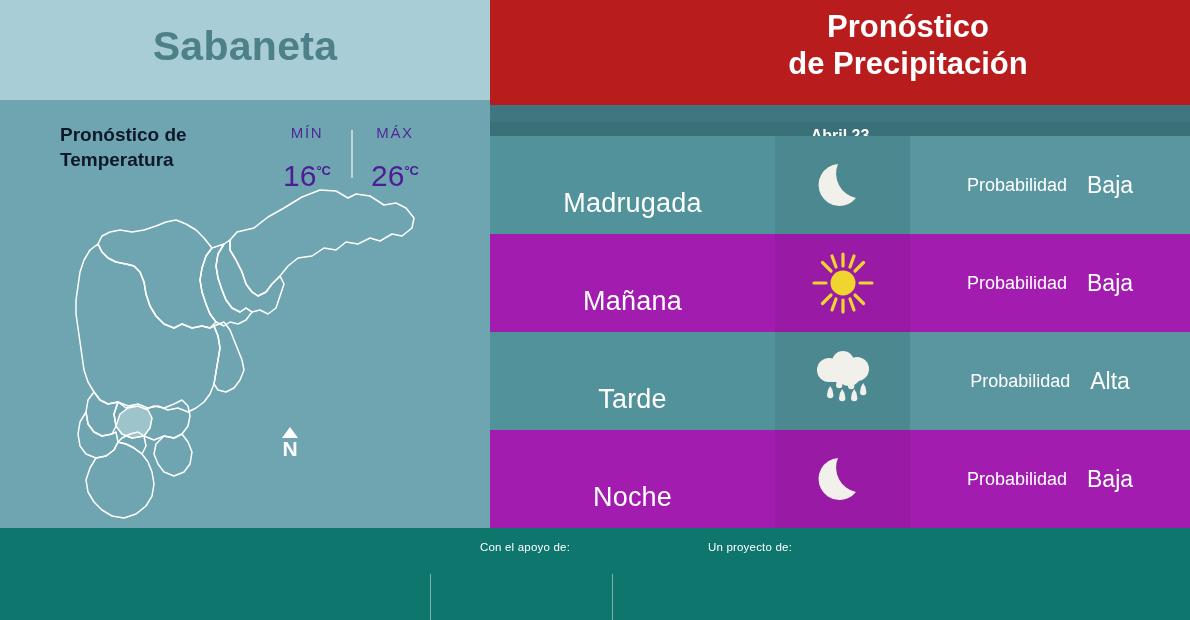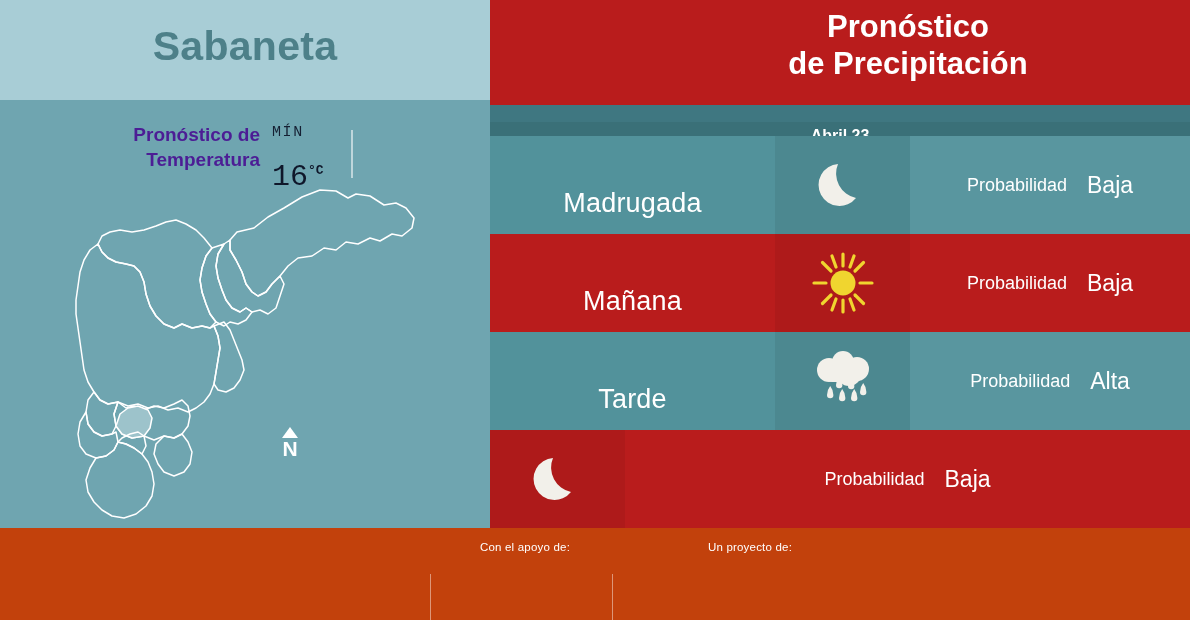--- a/index.html
+++ b/index.html
@@ -25,27 +25,27 @@
   }
   #temp-area{
     position:absolute; left:0; top:100px; width:490px; height:428px;
     background:#6fa5b0;
   }
   #temp-header{
     position:absolute; left:0; top:22px; width:490px; height:62px;
   }
   #temp-title{
     position:absolute; left:60px; top:0; width:200px;
-    text-align:right; color:#4c1d95; font-weight:bold;
+    color:#0f172a; font-weight:bold;
     font-size:19px; line-height:25px;
   }
   #minmax{
     position:absolute; left:272px; top:2px; width:160px; height:58px;
   }
-  .mm-block{ position:absolute; top:0; text-align:left; color:#0f172a;font-family:Liberation Mono, monospace; }
+  .mm-block{ position:absolute; top:0; text-align:center; color:#4c1d95; }
   #mm-min{ left:0px; width:70px; }
   #mm-max{ left:86px; width:74px; }
   .mm-label{ font-size:15px; letter-spacing:1.6px; opacity:.93; }
   .mm-value{ font-size:30px; line-height:32px; margin-top:14px; font-weight:300;}
   .mm-unit{ font-size:13px; vertical-align:super; font-weight:bold; letter-spacing:0; }
   #mm-divider{
     position:absolute; left:79px; top:6px; width:2px; height:48px;
     background:rgba(255,255,255,.55);
   }
   #map-wrap{
@@ -84,21 +84,21 @@
     position:absolute; width:100%; text-align:center; top:5px;
     color:#fff; font-size:16px; font-weight:bold;
   }
   #rows{
     position:absolute; left:0; top:136px; width:700px; height:392px;
   }
   .frow{
     position:absolute; left:0; width:700px; height:98px; display:flex;
   }
   .frow.odd{ background:#52929b; }
-  .frow.even{ background:#b91c1c; }
+  .frow.even{ background:#a21caf; }
   .cell-period{
     width:285px; display:flex; align-items:center; justify-content:center;
     position:relative;
   }
   .cell-icon{
     width:135px; display:flex; align-items:center; justify-content:center;
     position:relative;
   }
   .frow.odd .cell-icon{ background:rgba(0,0,0,0.065); }
   .frow.even .cell-icon{ background:rgba(0,0,0,0.055); }
@@ -111,21 +111,21 @@
   .period-label{ color:#fff; font-size:27px; font-weight:300; letter-spacing:.2px;margin-top:36px;}
   .prob-word{ color:#fff; font-size:18px; line-height:21px; font-weight:300; }
   .prob-value{ color:#fff; font-size:23px; line-height:31px; font-weight:400;margin-left:20px;}
 
   
   .icon-svg{ display:block; }
 
   
   #footer{
     position:absolute; left:0; top:528px; width:1190px; height:92px;
-    background:#c2410c;
+    background:#0f766e;
   }
   .foot-caption{
     position:absolute; color:#ffffff; font-size:11.5px; text-align:center;
     top:13px; font-weight:normal; letter-spacing:.2px;
   }
   #cap-apoyo{ left:400px; width:250px; }
   #cap-proyecto{ left:640px; width:220px; }
   .vdiv{
     position:absolute; top:46px; width:1px; height:46px;
     background:rgba(255,255,255,.45);
@@ -147,20 +147,24 @@
         <div>Pronóstico de</div>
         <div>Temperatura</div>
       </div>
 
       <div id="minmax">
         <div class="mm-block" id="mm-min">
           <div class="mm-label">MÍN</div>
           <div class="mm-value"><span>16</span><span class="mm-unit">°C</span></div>
         </div>
         <div id="mm-divider"></div>
+        <div class="mm-block" id="mm-max">
+          <div class="mm-label">MÁX</div>
+          <div class="mm-value"><span>26</span><span class="mm-unit">°C</span></div>
+        </div>
       </div>
     </div>
 
     <div id="map-wrap">
       <svg id="map-svg" viewBox="0 0 420 356">
         <g fill="none" stroke="#ffffff" stroke-width="1.5" stroke-linejoin="round">
 
           <path d="M190,68 L197,60 L214,56 L228,45 L244,36 L262,25 L280,18 L296,19 L308,26 L316,22 L330,24 L344,33 L356,31 L366,36 L374,46 L372,56 L362,64 L352,62 L340,69 L330,66 L318,72 L306,70 L296,78 L284,76 L272,84 L258,86 L248,94 L240,104 L232,112 L226,120 L218,124 L212,120 L206,112 L202,100 L196,88 L190,78 Z"></path>
 
           <path d="M190,68 L190,78 L196,88 L202,100 L206,112 L212,120 L218,124 L226,120 L232,112 L240,104 L244,112 L240,124 L236,136 L228,142 L220,138 L212,140 L206,136 L200,140 L192,136 L186,128 L182,118 L178,106 L176,94 L178,82 L184,72 Z"></path>
@@ -278,20 +282,23 @@
           </g>
         </svg>
       </div>
       <div class="cell-prob">
         <span class="prob-word">Probabilidad</span>
         <span class="prob-value">Alta</span>
       </div>
     </div>
 
     <div class="frow even" style="top:294px">
+      <div class="cell-period">
+        <span class="period-label">Noche</span>
+      </div>
       <div class="cell-icon">
         <svg class="icon-svg" width="62" height="62" viewBox="0 0 62 62">
           <path d="M44,44 A21,21 0 1 1 26,10 A25,25 0 0 0 44,44 Z" fill="#f2f0ea"></path>
         </svg>
       </div>
       <div class="cell-prob">
         <span class="prob-word">Probabilidad</span>
         <span class="prob-value">Baja</span>
       </div>
     </div>

